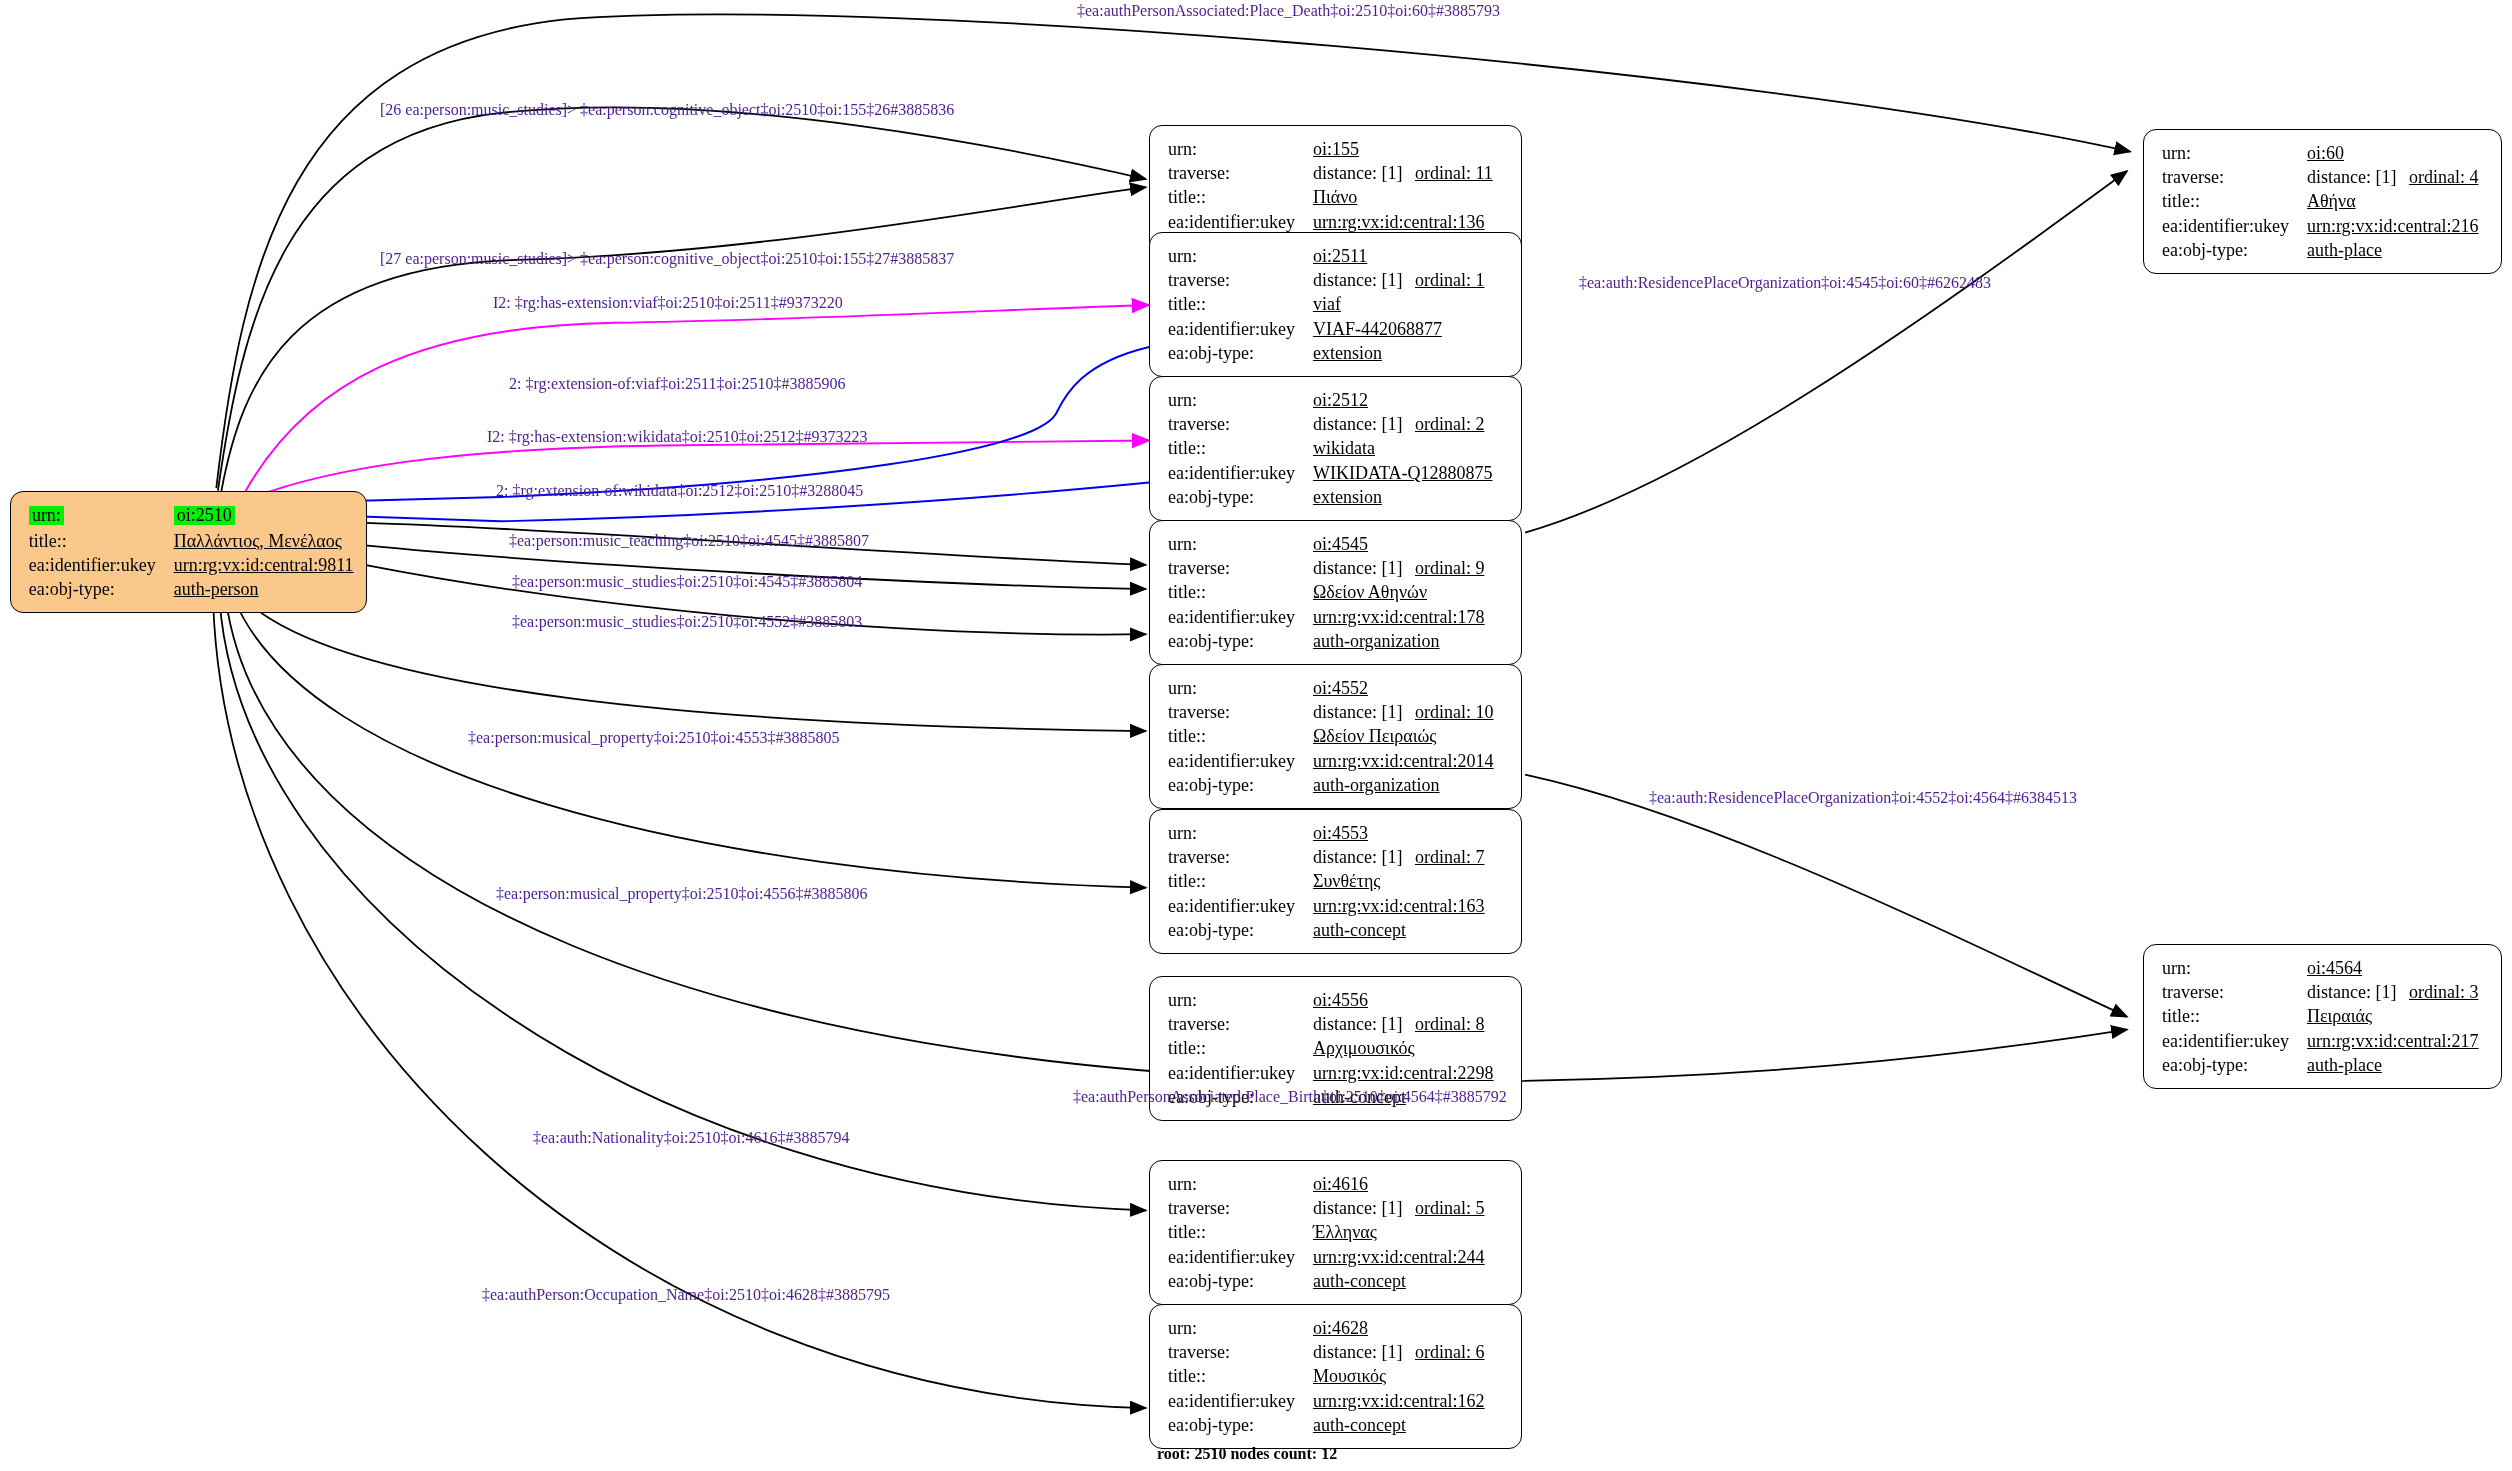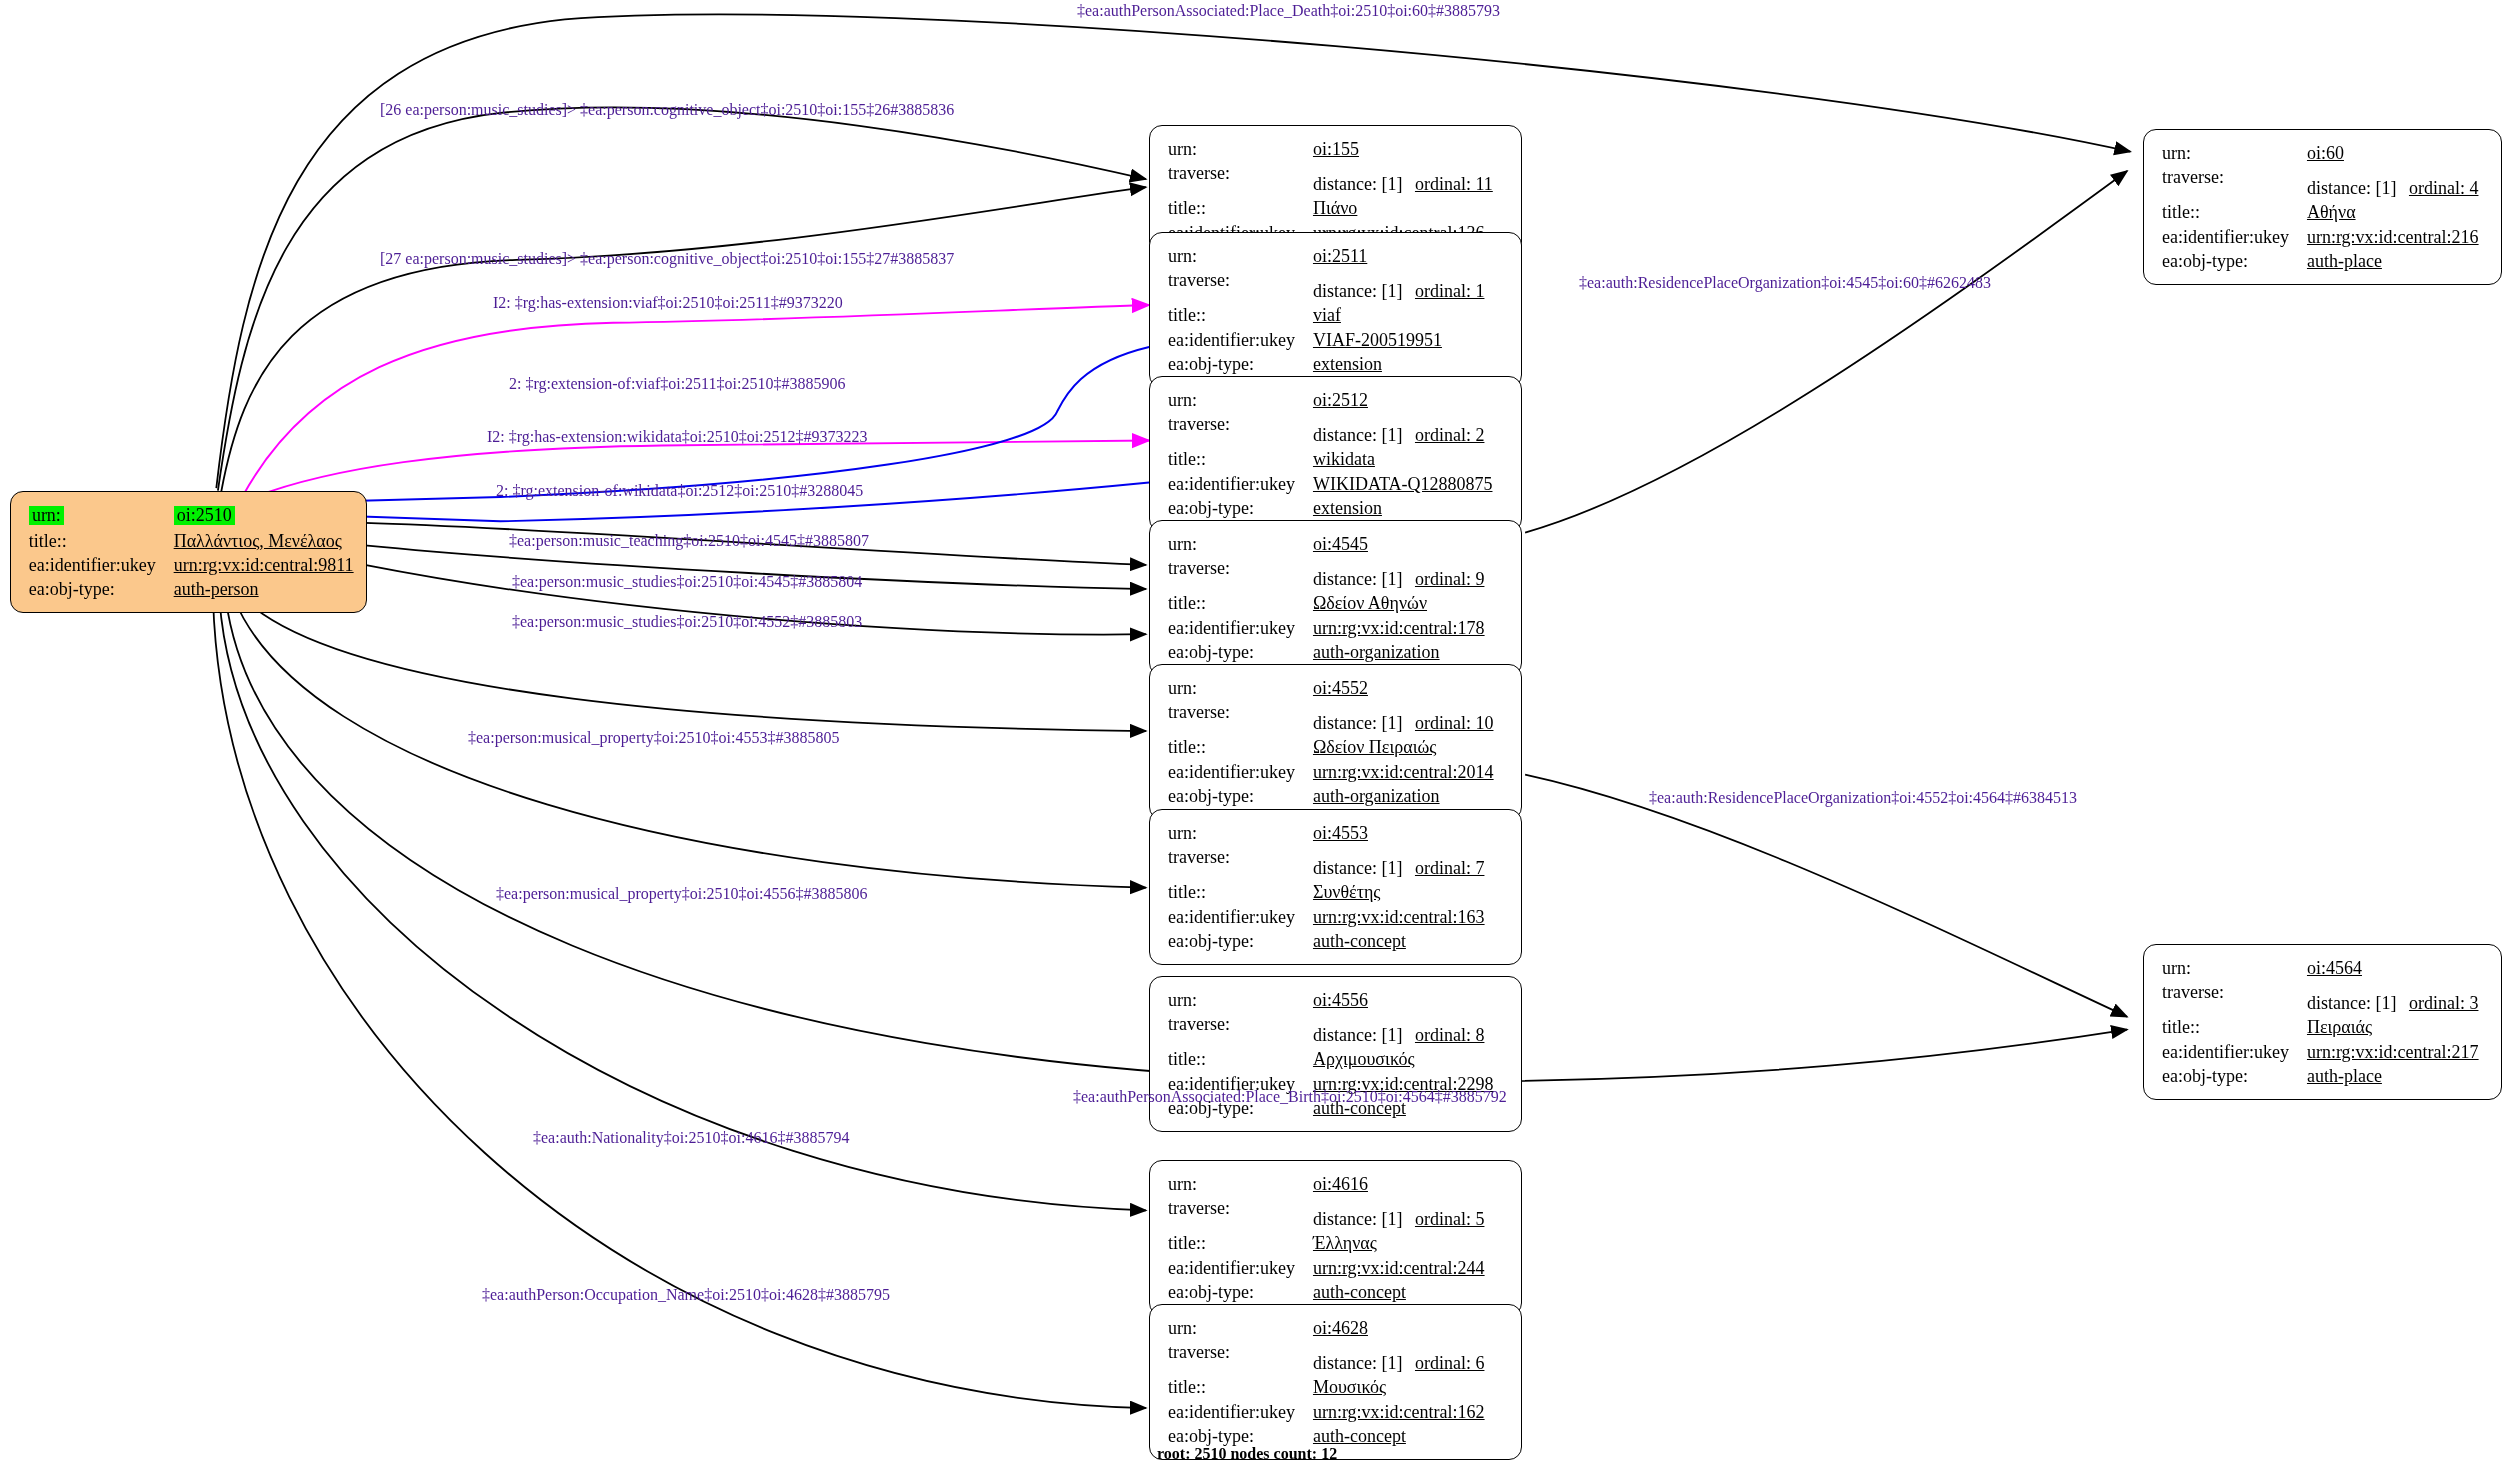--- a/index.html
+++ b/index.html
@@ -58,21 +58,20 @@
   .node .hl {
     background: #00f000;
   }
   .node .hl-pad {
     display: inline-block;
     padding: 0.8px 3.2px 0.8px 3.2px;
   }
   .trav-d {
     display: inline-block;
     min-width: 102px;
-    margin-top: 11px;
   }
   .edge-label {
     position: absolute;
     font-size: 16px;
     color: #4c1d95;
     white-space: nowrap;
     line-height: 1;
   }
   .footer {
     position: absolute;
@@ -199,21 +198,21 @@
       <tr>
         <td class="k">traverse:</td>
         <td class="v"><span class="trav-d">distance: [1]</span><span>ordinal: 1</span></td>
       </tr>
       <tr>
         <td class="k">title::</td>
         <td class="v">viaf</td>
       </tr>
       <tr>
         <td class="k">ea:identifier:ukey</td>
-        <td class="v">VIAF-200519951</td>
+        <td class="v">VIAF-442068877</td>
       </tr>
       <tr>
         <td class="k">ea:obj-type:</td>
         <td class="v">extension</td>
       </tr>
     </tbody>
       </table>
   </div>
 
   <div class="node" style="left:1149px; top:376px; width:373px;">

